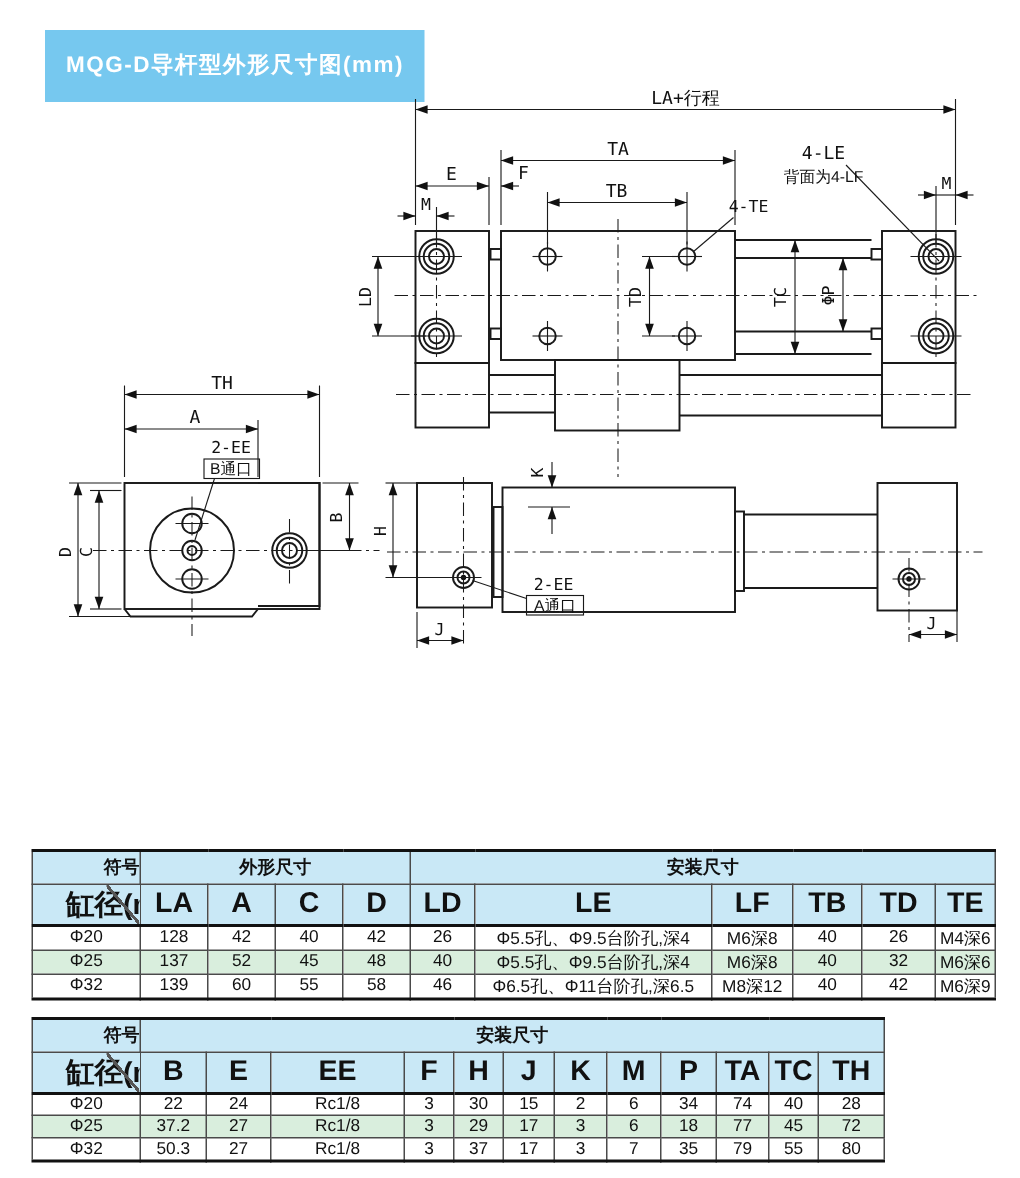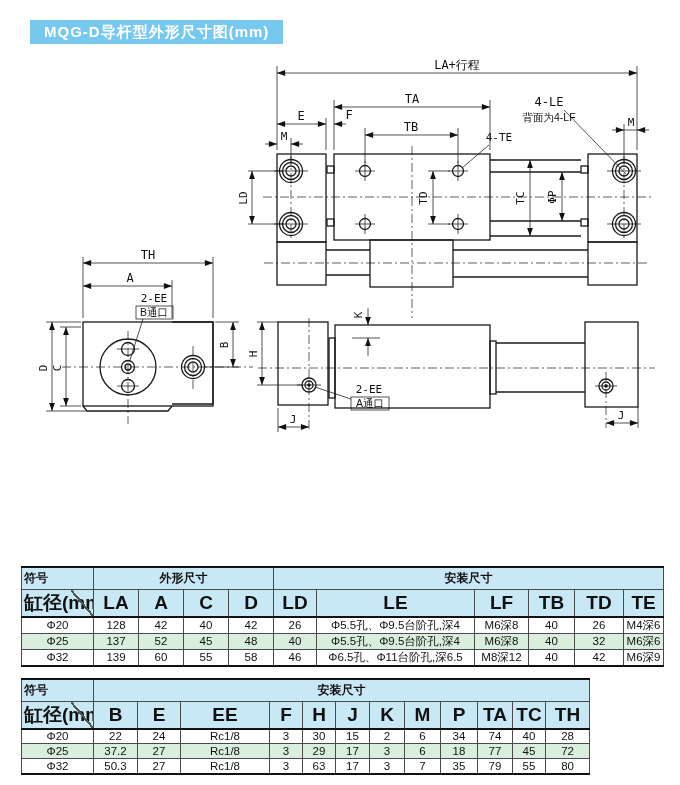--- a/index.html
+++ b/index.html
@@ -8,40 +8,40 @@
     --row-green:#d9eedd;
     --row-white:#ffffff;
     --grid:#4a4a4a;
     --ink:#111111;
   }
   *{box-sizing:border-box;margin:0;padding:0;}
   html,body{background:#fff;}
   .page{position:relative;width:680px;height:785px;background:#fff;overflow:hidden;
          font-family:"Liberation Sans","DejaVu Sans",sans-serif;color:var(--ink);}
   .banner{position:absolute;background:var(--banner-blue);color:#fff;font-weight:bold;
-          font-size:15px;line-height:24px;padding:0 14px;letter-spacing:1px;white-space:nowrap;}
+          font-size:15px;line-height:24px;padding:12px 14px;letter-spacing:1px;white-space:nowrap;}
   #banner-title{left:30px;top:20px;}
   #banner-note{left:30px;top:505px;line-height:25px;}
   svg text{fill:var(--ink);}
   .dm{font-family:"DejaVu Sans Mono","Liberation Sans",monospace;font-size:11px;}
   .dm12{font-family:"DejaVu Sans Mono","Liberation Sans",monospace;font-size:12px;}
   .ck{font-family:"Liberation Sans","DejaVu Sans",sans-serif;font-size:10.5px;}
   .s{stroke:#1a1a1a;stroke-width:1.3;fill:none;}
   .t{stroke:#1a1a1a;stroke-width:0.75;fill:none;}
   .cl{stroke:#1a1a1a;stroke-width:0.7;fill:none;stroke-dasharray:9 3 2 3;}
   table.spec{position:absolute;border-collapse:collapse;table-layout:fixed;
              border-top:2px solid #111;border-bottom:2px solid #111;}
   table.spec th,table.spec td{border:1px solid var(--grid);text-align:center;
              overflow:hidden;white-space:nowrap;}
   table.spec thead th{background:var(--header-blue);font-weight:bold;height:22px;font-size:12.5px;}
   table.spec thead tr.h2 th{border-bottom:2px solid #111;font-size:19px;}
   table.spec thead th.cjk{font-size:12px;}
   table.spec td{height:15px;font-size:11.5px;background:var(--row-white);}
   table.spec tr.g td{background:var(--row-green);}
-  table.spec th.left{text-align:left;padding-left:2px;}
+  table.spec th.left{text-align:right;padding-left:22px;}
   th.diag{position:relative;}
   th.diag::after{content:"";position:absolute;right:0;top:0;width:22px;height:100%;
     background:linear-gradient(to bottom left,transparent 47%,#555 47%,#555 53%,transparent 53%);}
 </style>
 </head>
 <body>
 
 <div class="page">
 
   <div class="banner" id="banner-title">MQG-D导杆型外形尺寸图(mm)</div>
@@ -401,21 +401,21 @@
         <td>77</td>
         <td>45</td>
         <td>72</td>
       </tr>
       <tr>
         <td>Φ32</td>
         <td>50.3</td>
         <td>27</td>
         <td>Rc1/8</td>
         <td>3</td>
-        <td>63</td>
+        <td>37</td>
         <td>17</td>
         <td>3</td>
         <td>7</td>
         <td>35</td>
         <td>79</td>
         <td>55</td>
         <td>80</td>
       </tr>
     </tbody>
   </table>

